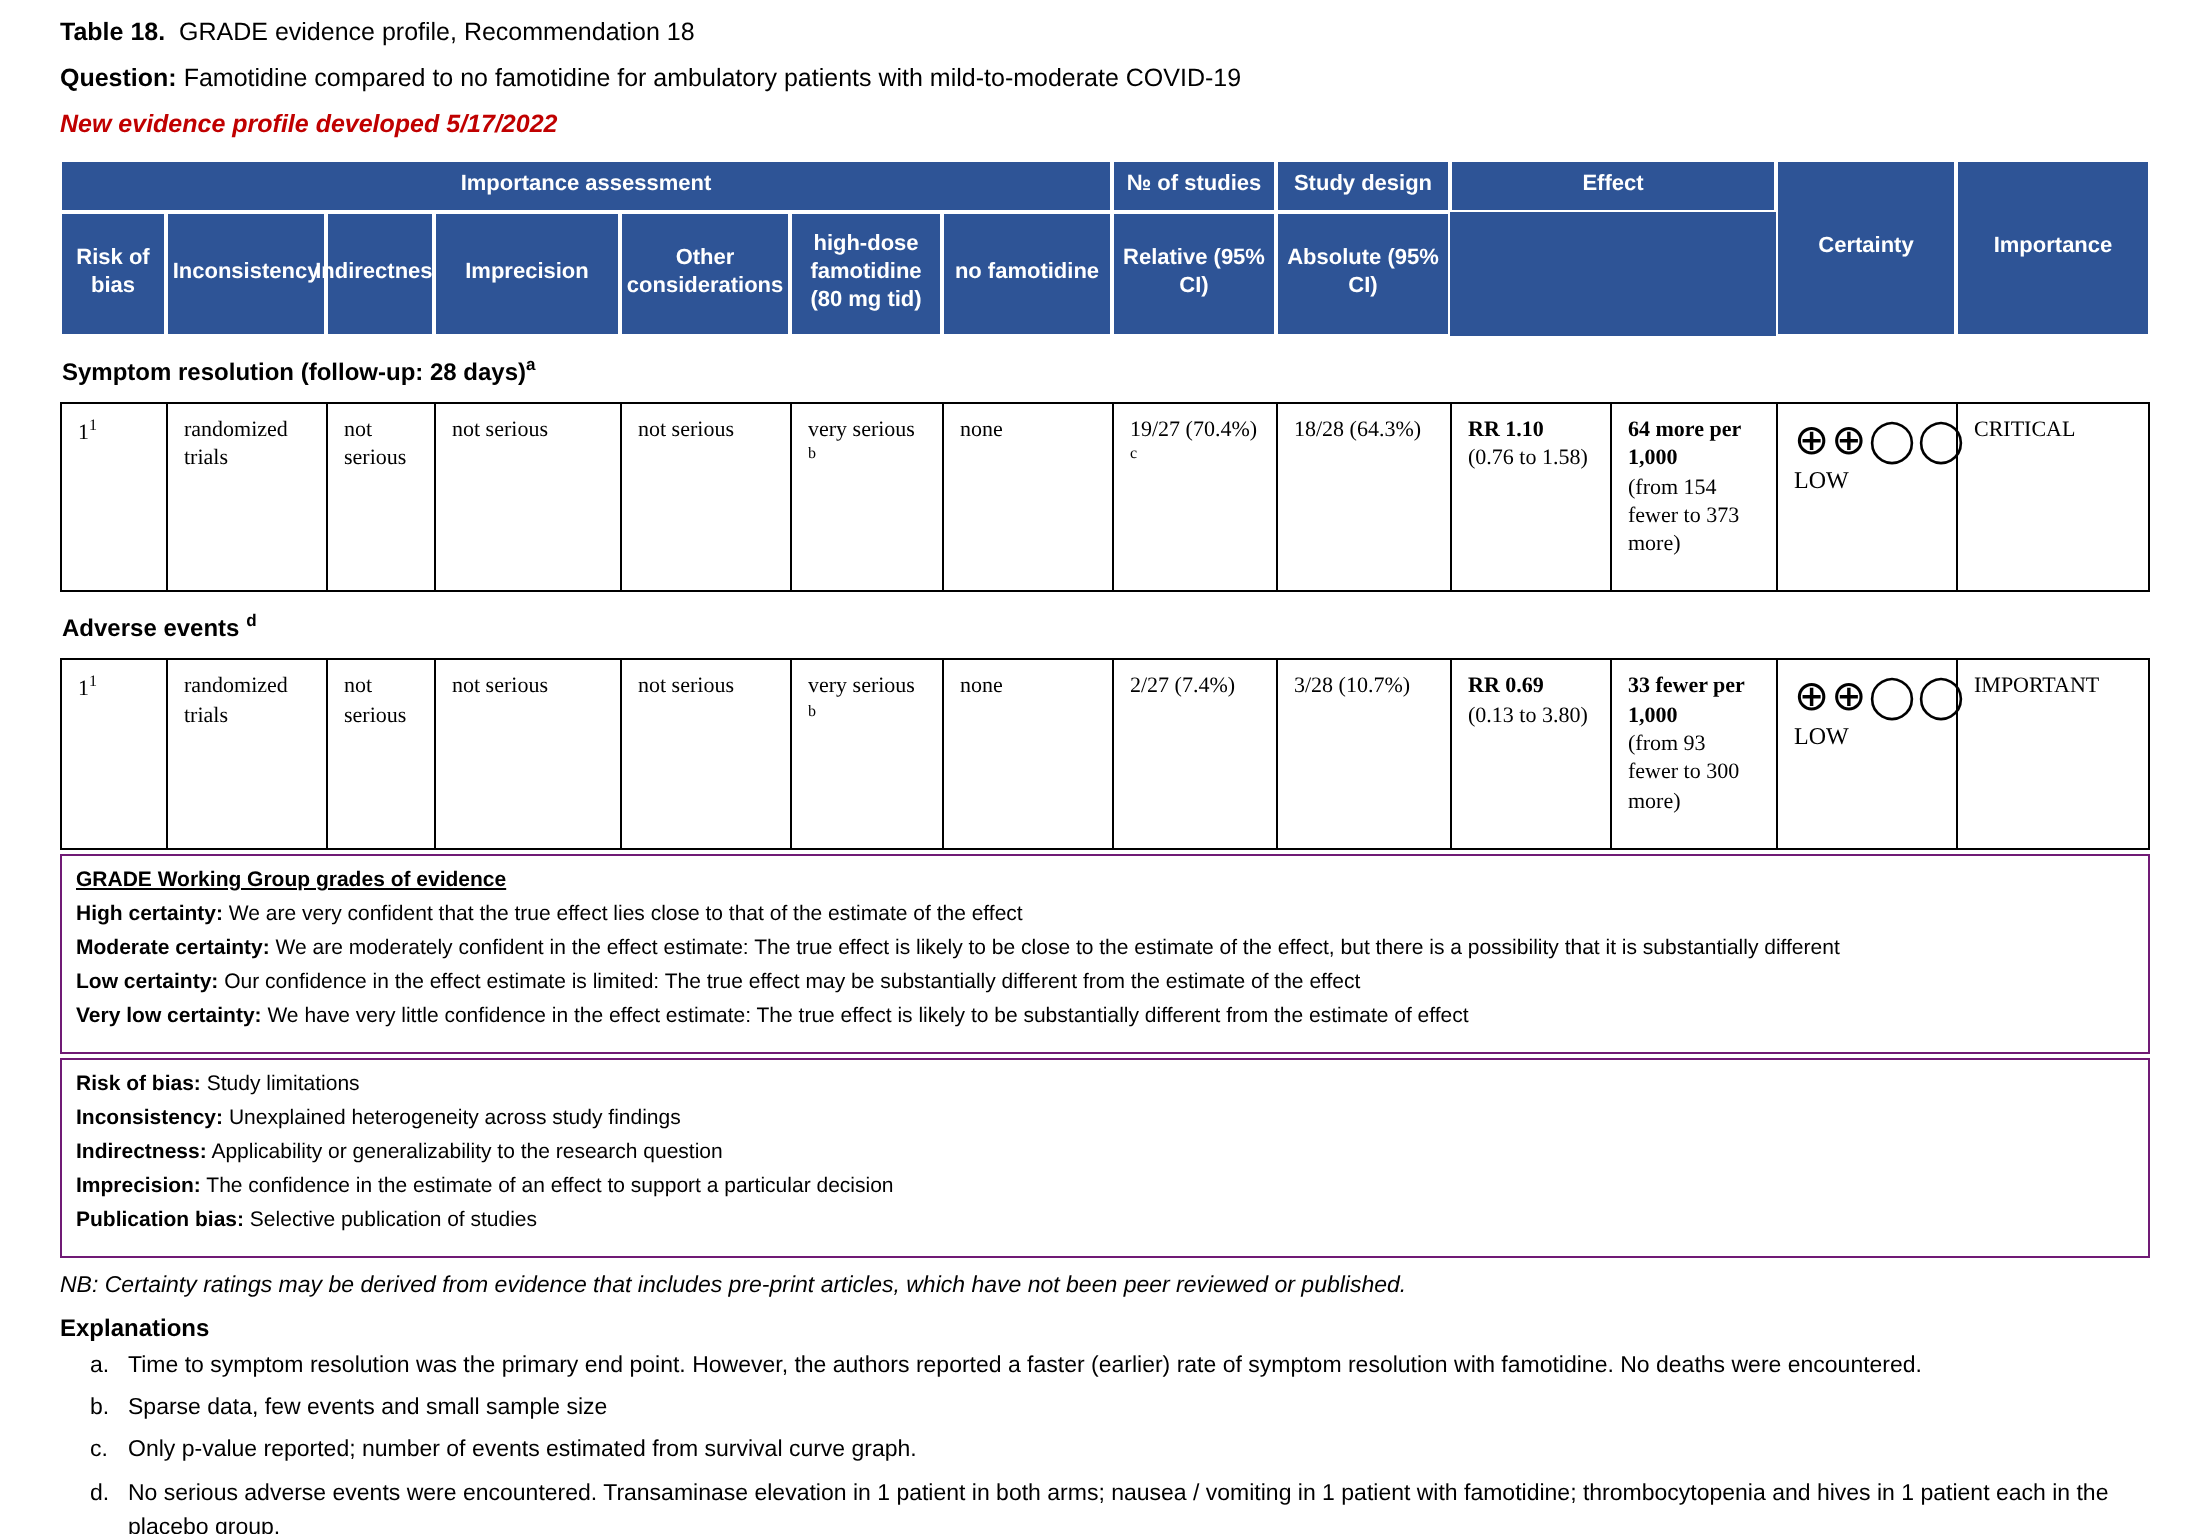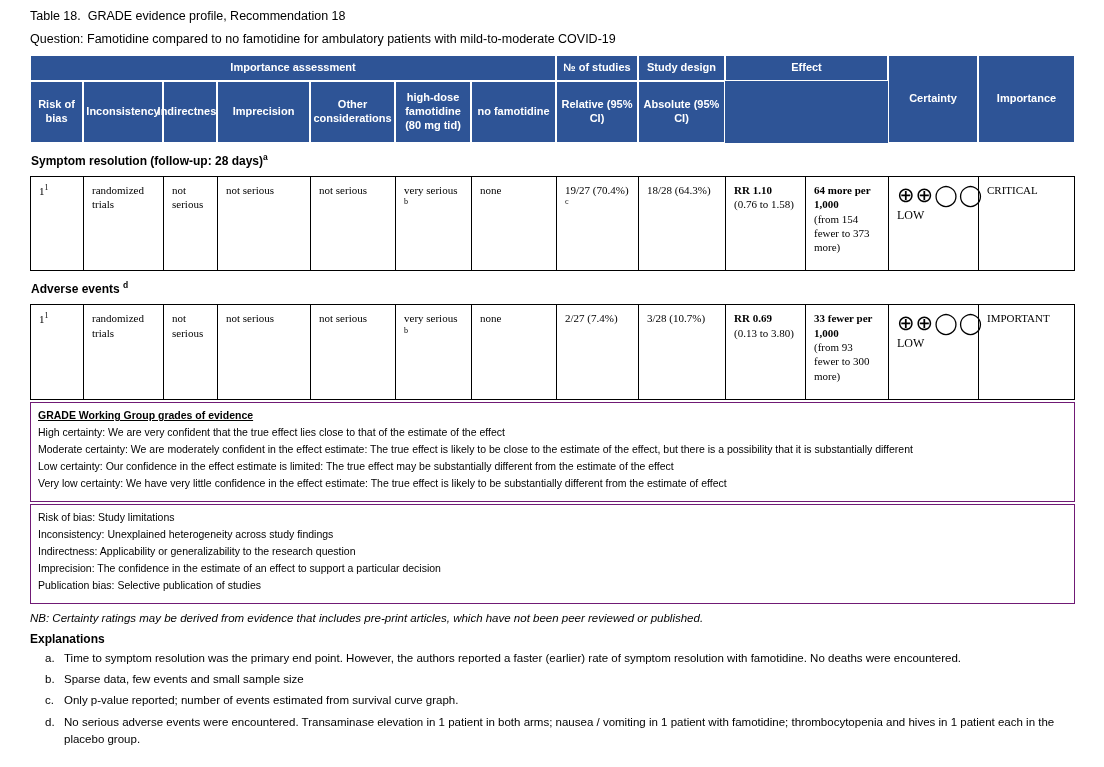--- a/index.html
+++ b/index.html
@@ -5,21 +5,21 @@
   html,body { margin:0; padding:0; background:#ffffff; }
   body {
     width:1104px; height:767px;
     font-family:"Liberation Sans", sans-serif;
     color:#000; overflow:hidden;
   }
   .page { padding:9px 29px 0 30px; }
 
   
   .title-line { font-size:12.5px; line-height:1.2; margin:0 0 8px 0; }
-  .b { font-weight:normal;text-align:right; }
+  .b { font-weight:bold;text-align:right; }
   .notice {
     font-size:12.5px; font-weight:bold; font-style:italic;
     margin:0 0 11px 0;
   }
 
   
   .grid {
     display:grid;
     grid-template-columns:53px 80px 54px 93px 85px 76px 85px 82px 87px 80px 83px 90px 97px;
     box-sizing:border-box;
@@ -78,20 +78,21 @@
 <div class="page">
 
   <p class="title-line">
     <span class="b">Table 18.</span>&nbsp;
     <span>GRADE evidence profile, Recommendation 18</span>
   </p>
   <p class="title-line">
     <span class="b">Question:</span>
     <span>Famotidine compared to no famotidine for ambulatory patients with mild-to-moderate COVID-19</span>
   </p>
+  <p class="notice" style="color:#C00000;">New evidence profile developed 5/17/2022</p>
 
   <div class="grid thead" style="background:#2E5496;">
     <div class="th span-certainty" style="background: rgb(46, 84, 150);">Importance assessment</div>
     <div class="th span-effect" style="background: rgb(46, 84, 150);">Effect</div>
     <div class="th span-cert-col" style="background: rgb(46, 84, 150);">Certainty</div>
     <div class="th span-imp-col" style="background: rgb(46, 84, 150);">Importance</div>
     <div class="th" style="background: rgb(46, 84, 150);">№ of studies</div>
     <div class="th" style="background: rgb(46, 84, 150);">Study design</div>
     <div class="th" style="background: rgb(46, 84, 150);">Risk of bias</div>
     <div class="th" style="background: rgb(46, 84, 150);">Inconsistency</div>

